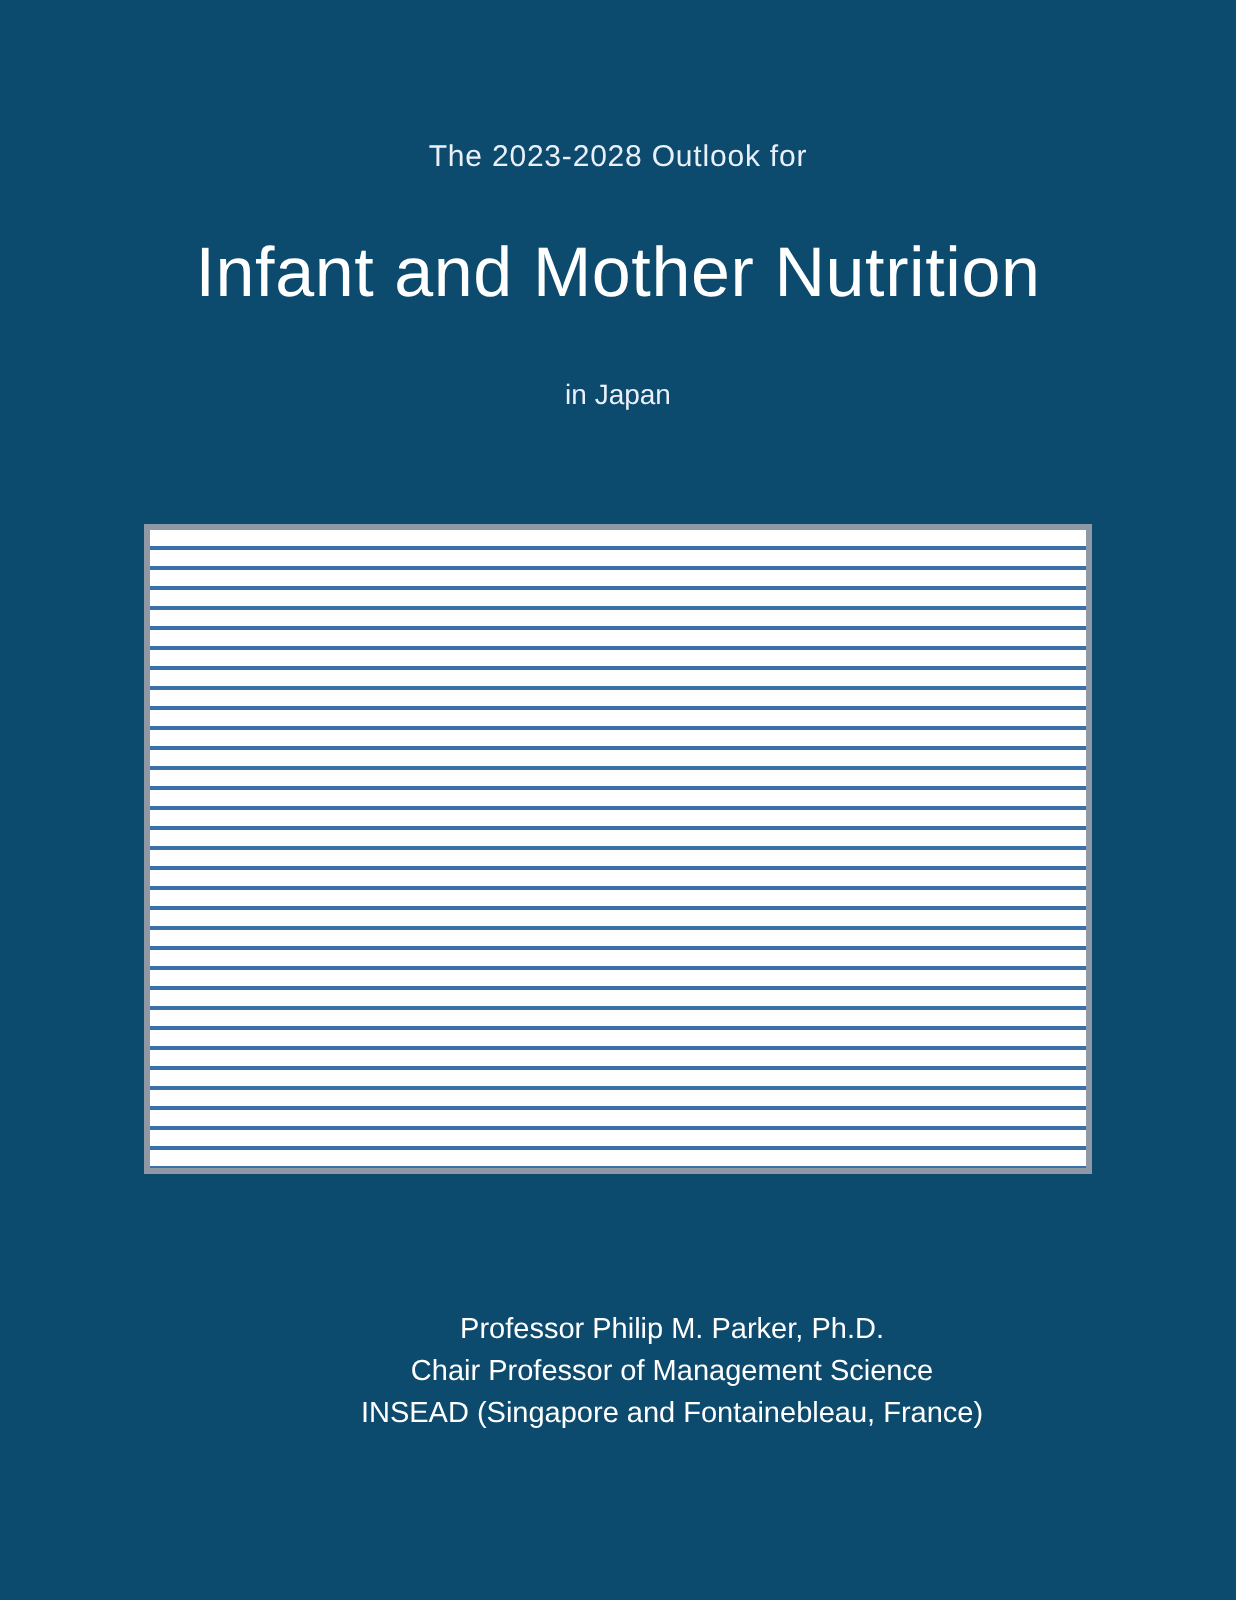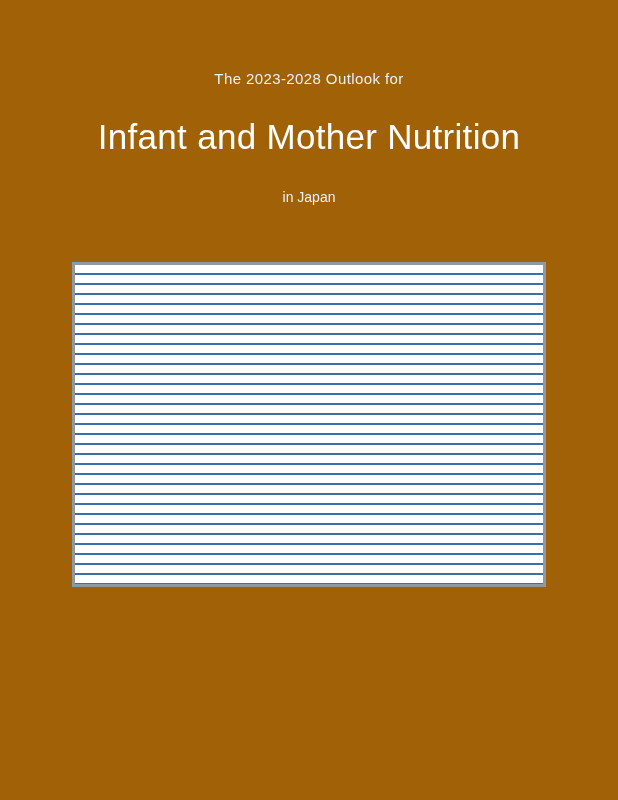--- a/index.html
+++ b/index.html
@@ -10,21 +10,21 @@
     width: 618px;
     height: 800px;
     background: #ffffff;
     font-family: "Liberation Sans", sans-serif;
     overflow: hidden;
   }
   .cover {
     position: relative;
     width: 618px;
     height: 800px;
-    background: #a16207;
+    background: #0c4a6e;
     box-sizing: border-box;
     overflow: hidden;
   }
   .title-block {
     position: absolute;
     top: 70px;
     left: 0;
     width: 100%;
     text-align: center;
     color: #ffffff;
@@ -160,14 +160,19 @@
         <path d="M232,250 C240,252 244,260 240,270 C236,280 228,288 220,290
                  C212,292 208,284 212,276 C216,266 222,256 232,250 Z" fill="#6aa7d6"></path>
 
         <ellipse cx="206" cy="300" rx="5" ry="3" fill="#6aa7d6"></ellipse>
         <ellipse cx="196" cy="308" rx="4" ry="2.5" fill="#6aa7d6"></ellipse>
       </svg>
       <div class="hatch"></div>
     </div>
   </div>
 
+  <div class="author-block">
+    <div>Professor Philip M. Parker, Ph.D.</div>
+    <div>Chair Professor of Management Science</div>
+    <div>INSEAD (Singapore and Fontainebleau, France)</div>
+  </div>
 
 </div>
 
 </body></html>

